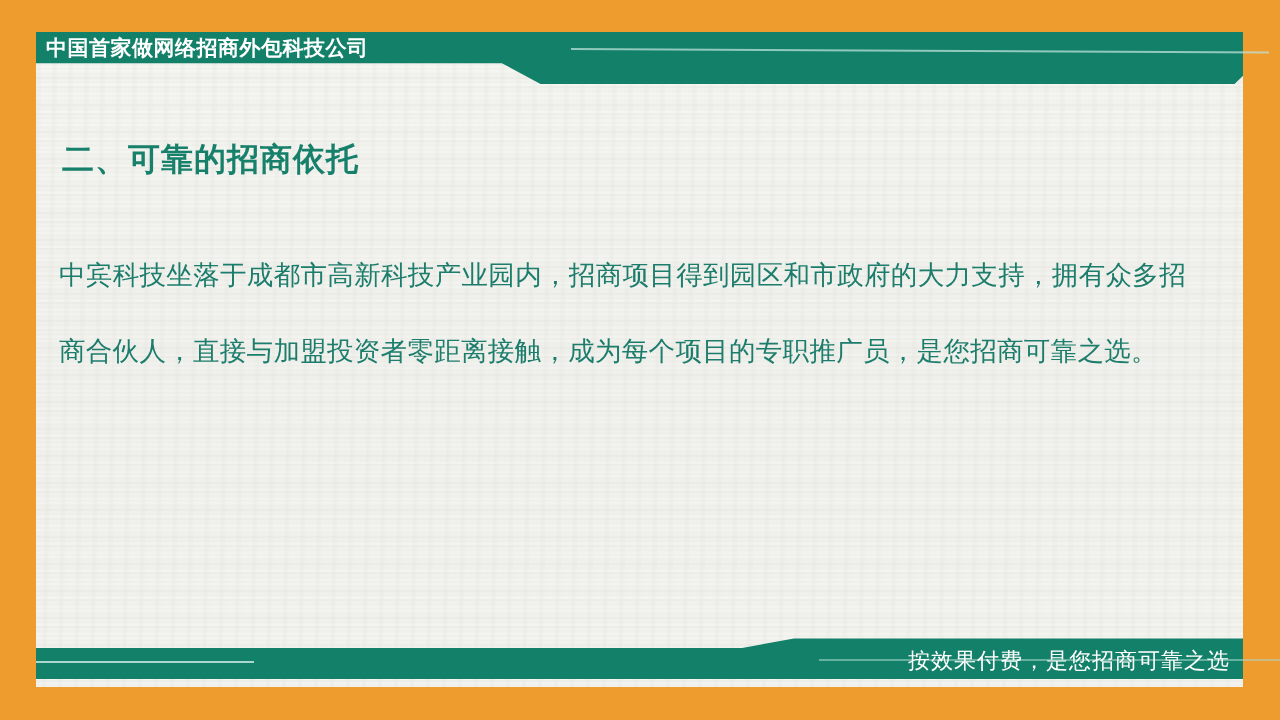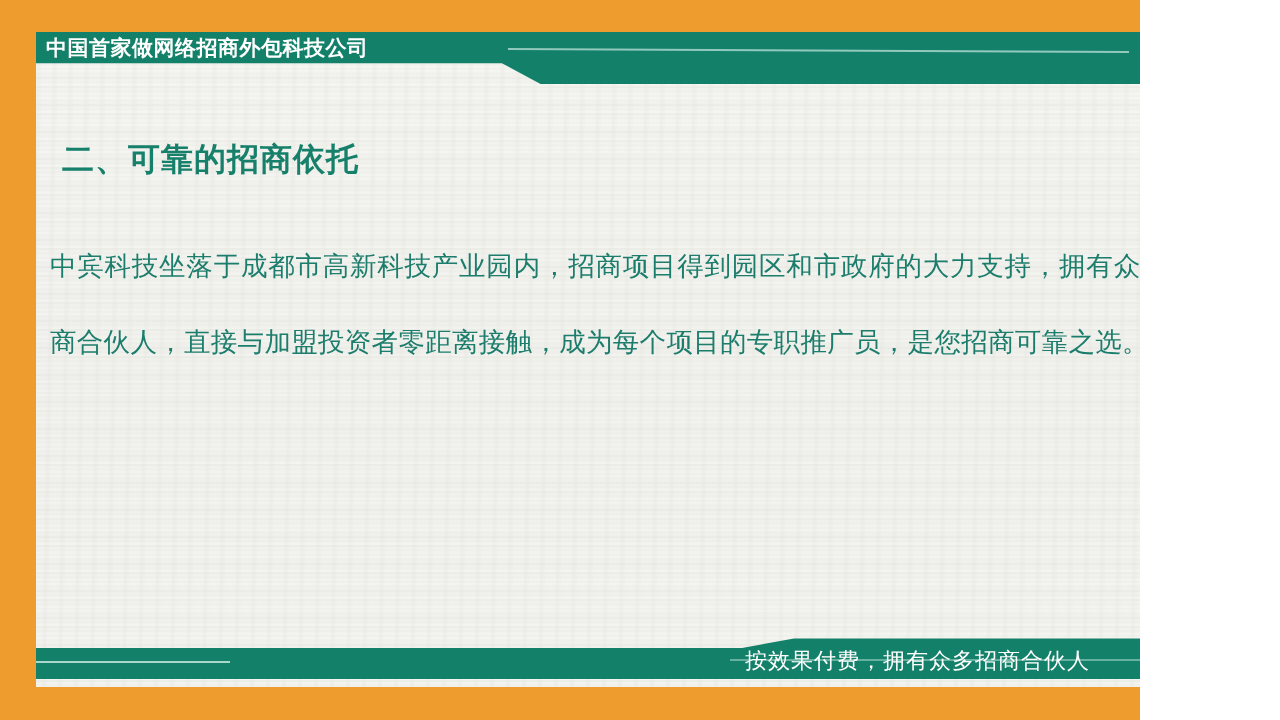--- a/index.html
+++ b/index.html
@@ -2,21 +2,21 @@
 <html><head>
 <meta charset="utf-8">
 <style>
   html, body {
     margin: 0;
     padding: 0;
     background: #ffffff;
   }
   #slide {
     position: relative;
-    width: 1140px;
+    width: 1280px;
     height: 720px;
     overflow: hidden;
     background: #ED9C2D;
     font-family: "Liberation Sans", sans-serif;
   }
 
   
   .canvas {
     position: absolute;
     left: 36px;
@@ -117,21 +117,21 @@
     width: 1145px;
     color: #1C7D6C;
     font-family: "DejaVu Serif", "Liberation Serif", serif;
     font-size: 26.5px;
     line-height: 76px;
     text-align: justify;
     text-justify: inter-character;
     letter-spacing: 0.3px;
   }
   .body-copy p {
-    margin: 0;
+    margin: 9px;
     text-align: justify;
     text-align-last: left;
   }
 
   
   .footer-band {
     position: absolute;
     left: 36px;
     top: 637px;
     width: 1207px;
@@ -187,15 +187,15 @@
 
   <div class="section-heading">二、可靠的招商依托</div>
 
   <div class="body-copy">
     <p>中宾科技坐落于成都市高新科技产业园内，招商项目得到园区和市政府的大力支持，拥有众多招商合伙人，直接与加盟投资者零距离接触，成为每个项目的专职推广员，是您招商可靠之选。</p>
   </div>
 
   <div class="footer-band"></div>
   <div class="footer-hairline"></div>
   <div class="footer-hairline-2"></div>
-  <div class="footer-text">按效果付费，拥有众多招商合伙人</div>
+  <div class="footer-text">按效果付费，是您招商可靠之选</div>
 
 </div>
 
 </body></html>

